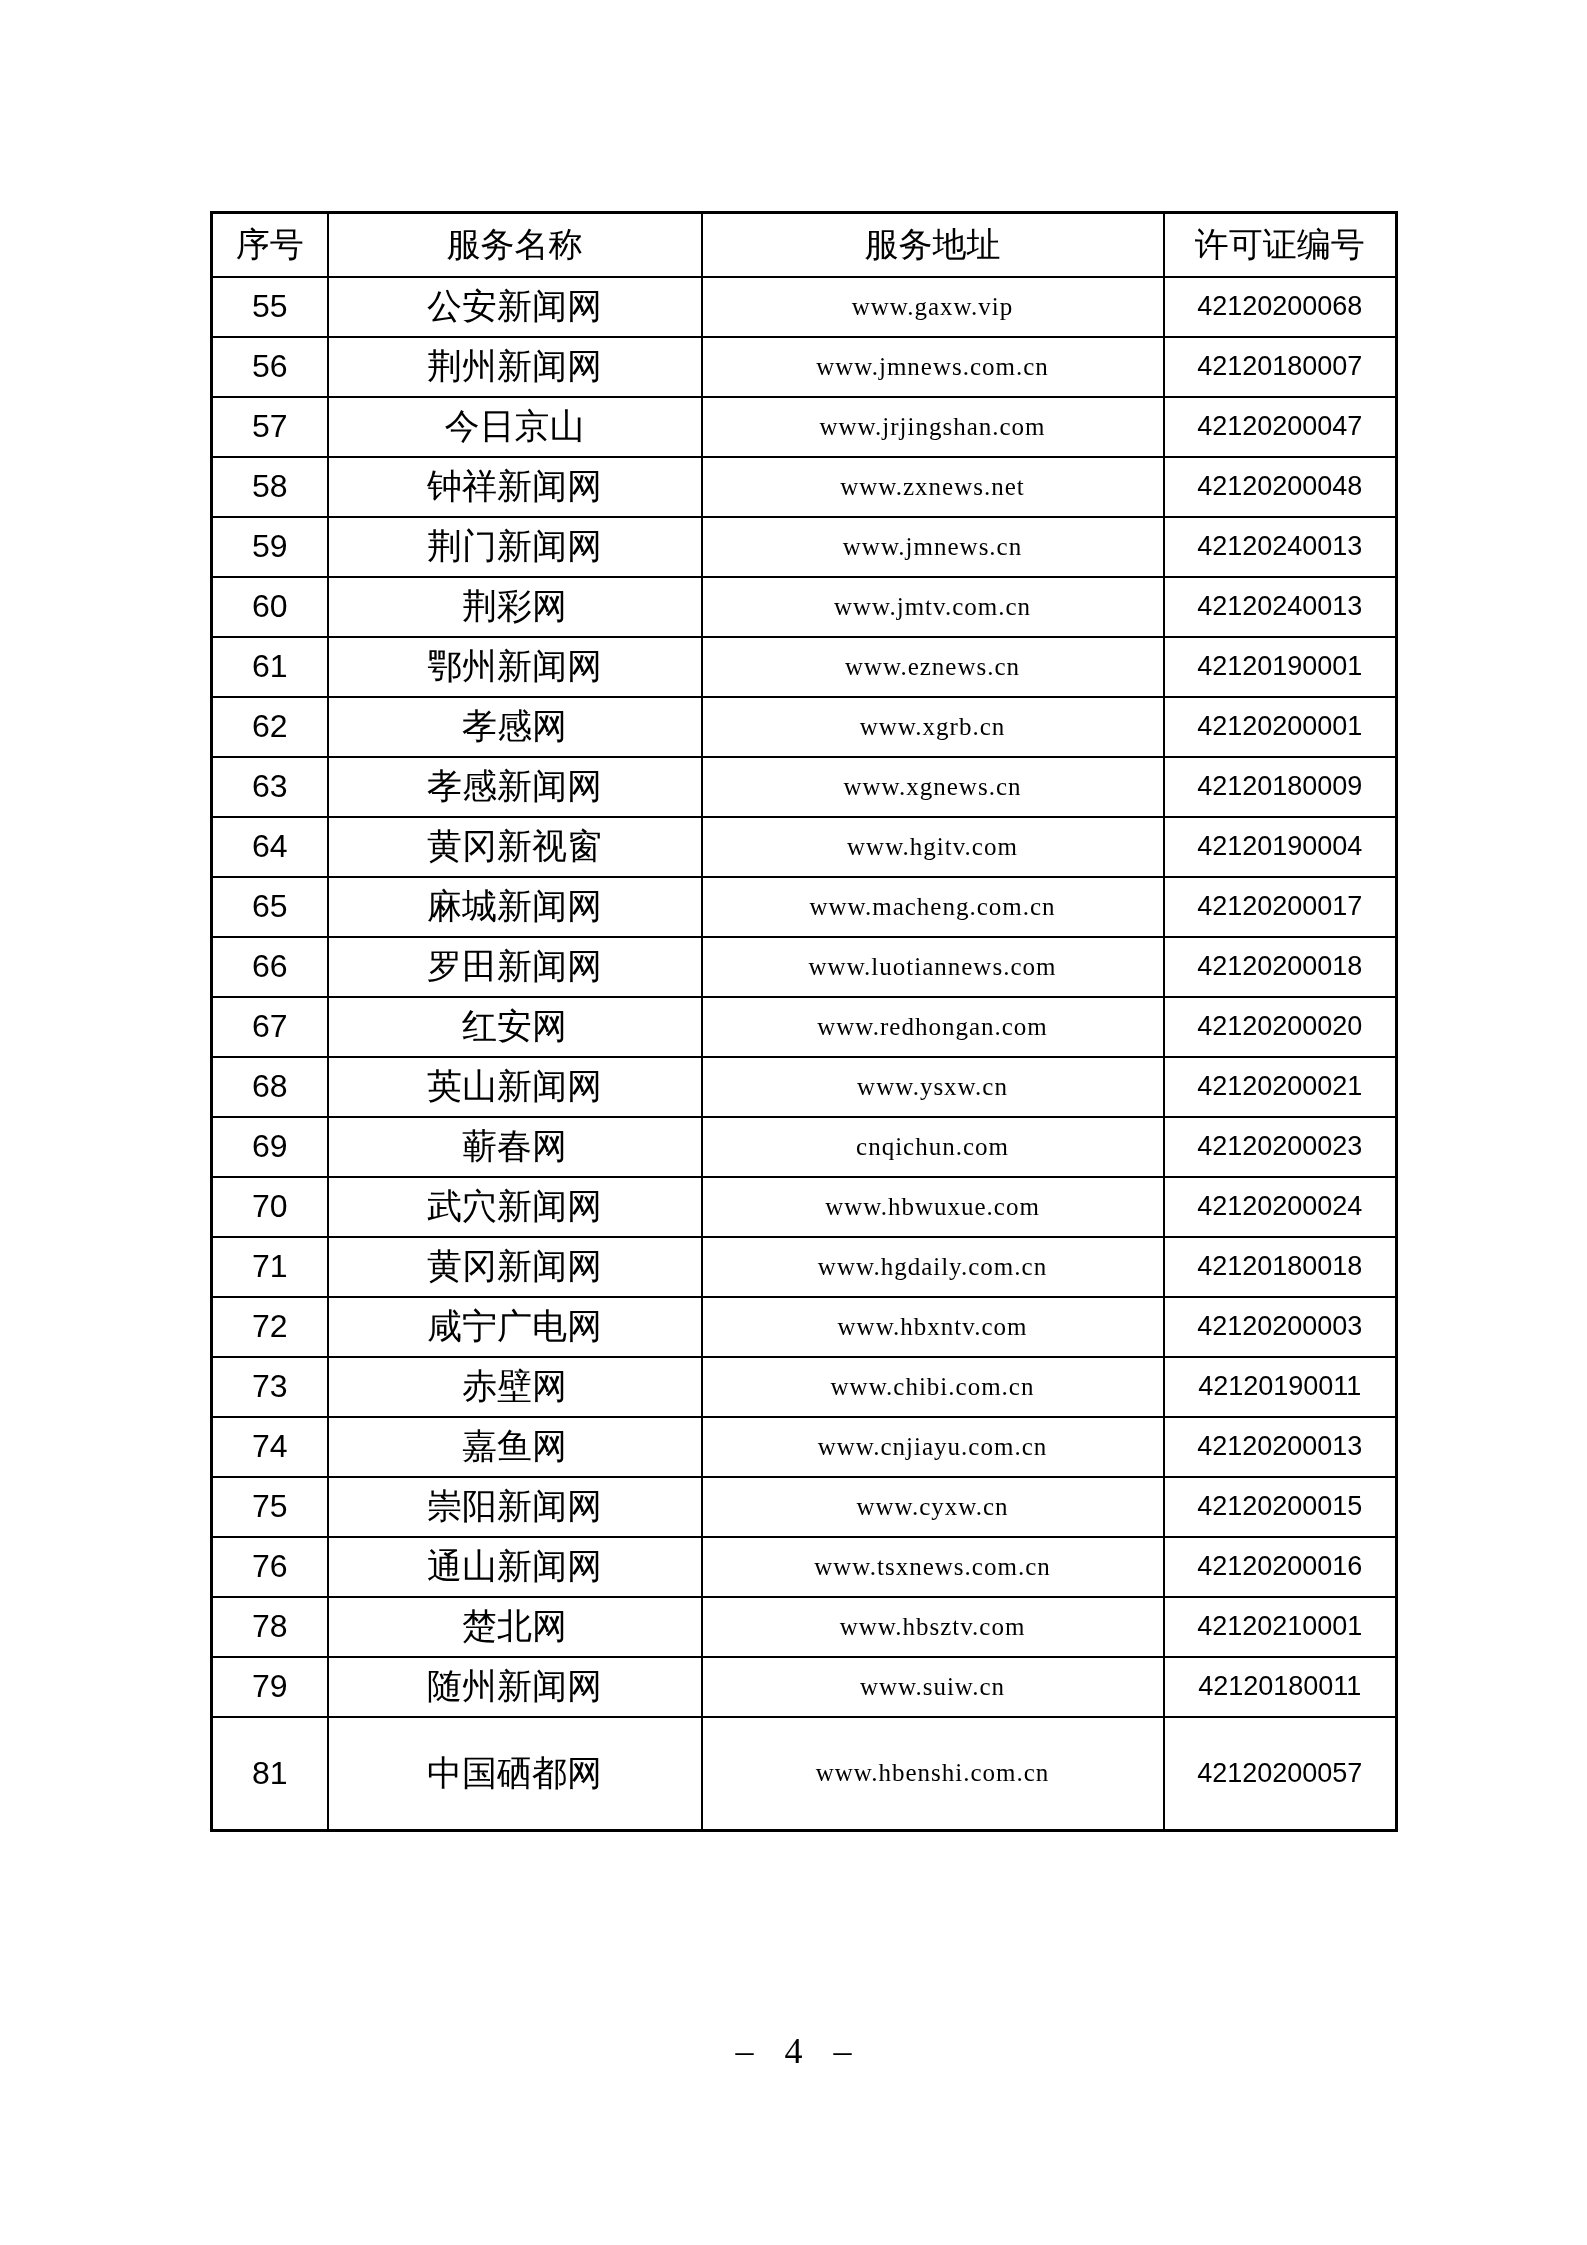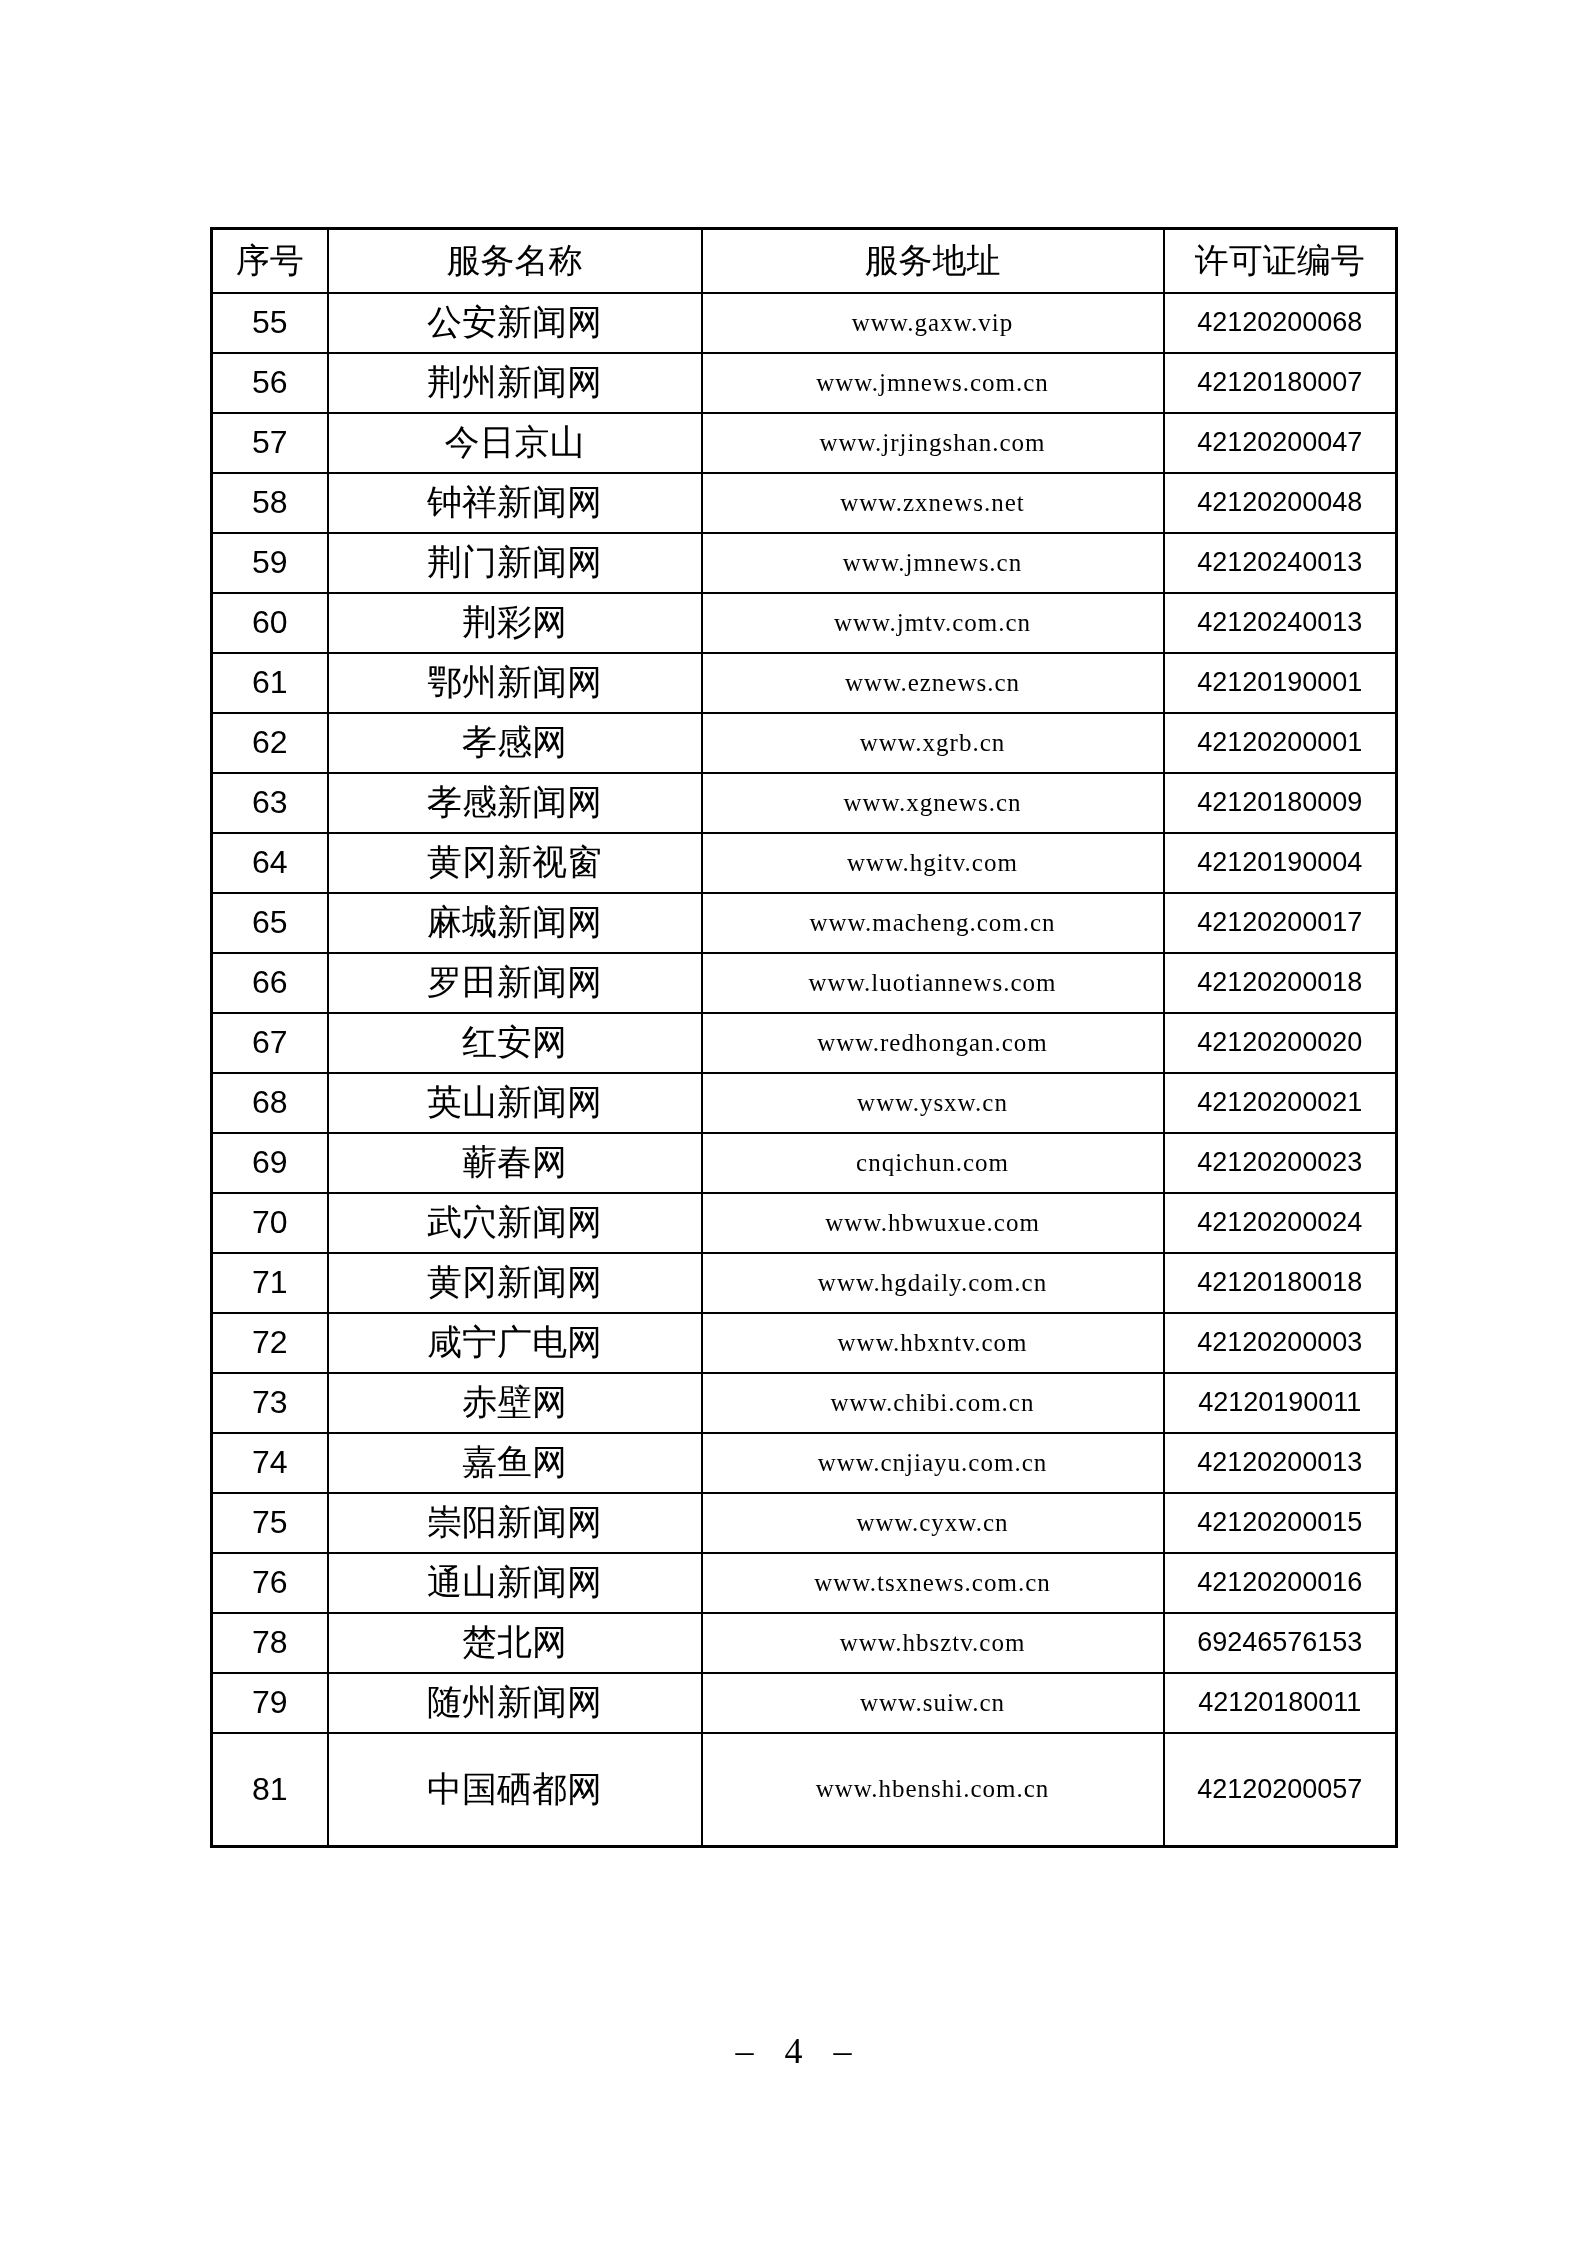--- a/index.html
+++ b/index.html
@@ -15,21 +15,21 @@
     font-family: "Liberation Serif", serif;
     color: #000000;
   }
   .page {
     position: absolute;
     inset: 0;
   }
   .table-wrap {
     position: absolute;
     left: 210px;
-    top: 227px;
+    top: 211px;
     width: 1287px;
   }
   table.license-table {
     border-collapse: collapse;
     table-layout: fixed;
     width: 1185px;
     border: 3px solid #000;
   }
   table.license-table th,
   table.license-table td {
@@ -230,21 +230,21 @@
           <tr>
       <td class="serial-cell">76</td>
       <td class="name-cell">通山新闻网</td>
       <td class="url-cell">www.tsxnews.com.cn</td>
       <td class="license-cell">42120200016</td>
     </tr>
           <tr>
       <td class="serial-cell">78</td>
       <td class="name-cell">楚北网</td>
       <td class="url-cell">www.hbsztv.com</td>
-      <td class="license-cell">69246576153</td>
+      <td class="license-cell">42120210001</td>
     </tr>
           <tr>
       <td class="serial-cell">79</td>
       <td class="name-cell">随州新闻网</td>
       <td class="url-cell">www.suiw.cn</td>
       <td class="license-cell">42120180011</td>
     </tr>
           <tr>
       <td class="serial-cell">81</td>
       <td class="name-cell">中国硒都网</td>

